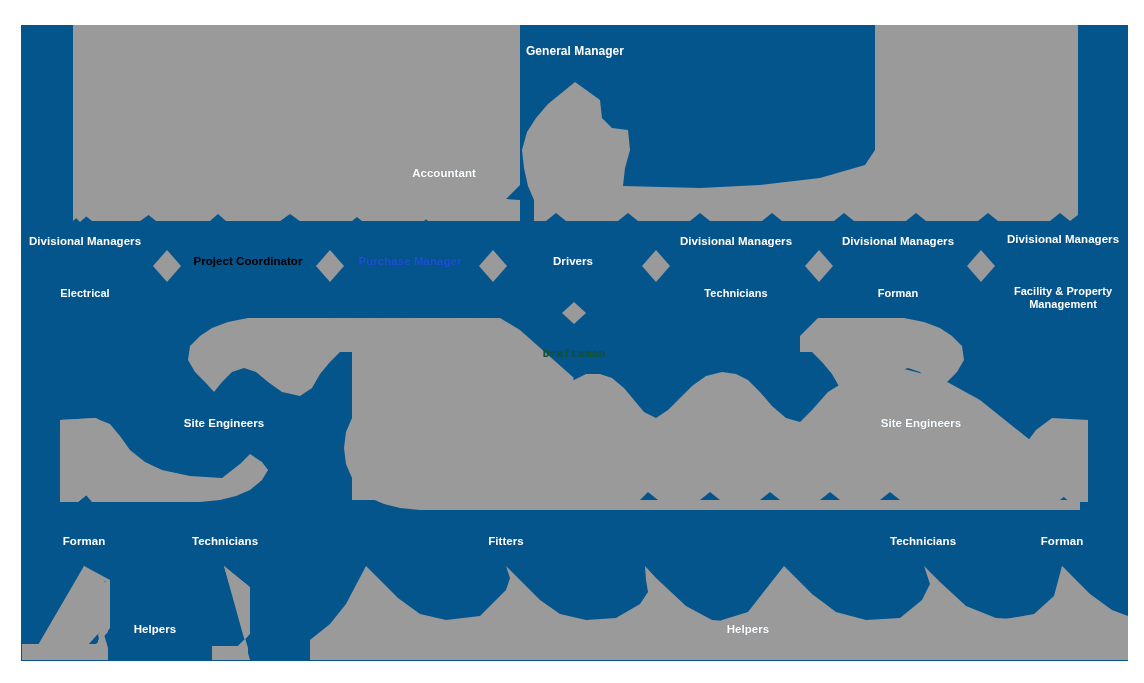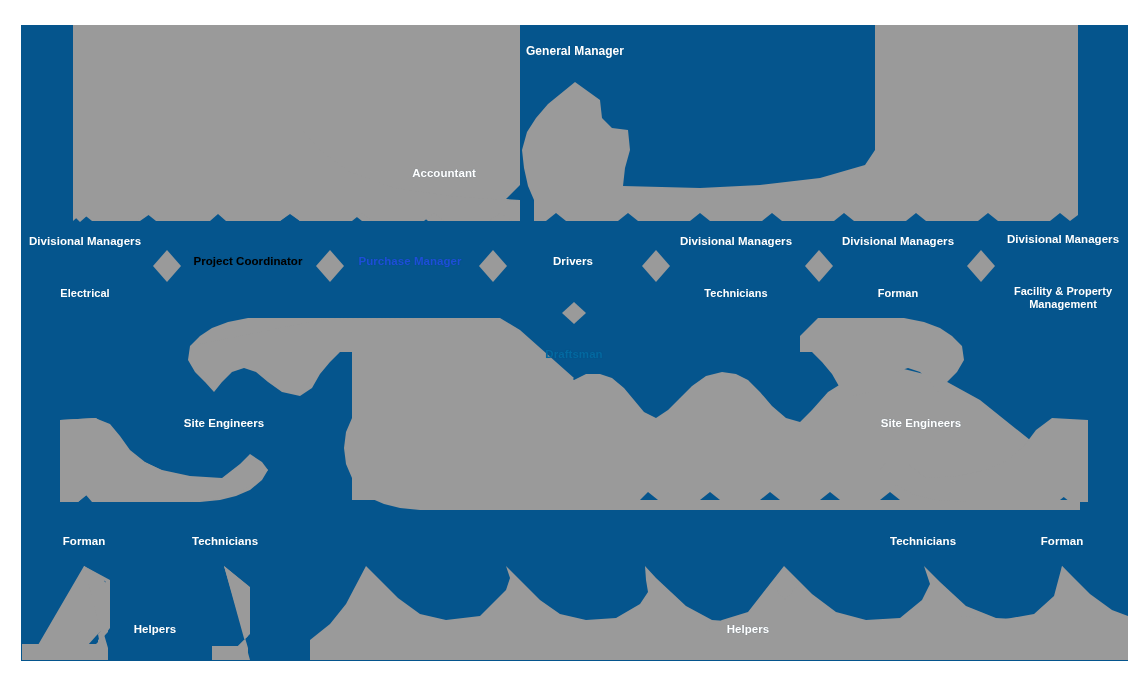--- a/index.html
+++ b/index.html
@@ -237,33 +237,36 @@
     </div>
     <div class="node-label" style="left: 1063px; top: 272px; color: rgb(255, 255, 255);">
       <span class="ttl">Divisional Managers</span>
       <span class="sub">Facility &amp; Property
 Management</span>
     </div>
 
     <div class="node-label" style="left: 224px; top: 423px; color: rgb(255, 255, 255);">
       <span class="ttl">Site Engineers</span>
     </div>
-    <div class="node-label" style="left: 574px; top: 354px; color: #0369a1;">
+    <div class="node-label" style="left: 574px; top: 354px; color: #14532d; font-family: Liberation Mono, monospace;">
       <span class="ttl">Draftsman</span>
     </div>
     <div class="node-label" style="left: 921px; top: 423px; color: rgb(255, 255, 255);">
       <span class="ttl">Site Engineers</span>
     </div>
 
     <div class="node-label" style="left: 84px; top: 541px; color: rgb(255, 255, 255);">
       <span class="ttl">Forman</span>
     </div>
     <div class="node-label" style="left: 225px; top: 541px; color: rgb(255, 255, 255);">
       <span class="ttl">Technicians</span>
     </div>
+    <div class="node-label" style="left: 506px; top: 541px; color: rgb(255, 255, 255);">
+      <span class="ttl">Fitters</span>
+    </div>
     <div class="node-label" style="left: 923px; top: 541px; color: rgb(255, 255, 255);">
       <span class="ttl">Technicians</span>
     </div>
     <div class="node-label" style="left: 1062px; top: 541px; color: rgb(255, 255, 255);">
       <span class="ttl">Forman</span>
     </div>
 
     <div class="node-label" style="left: 155px; top: 629px; color: rgb(255, 255, 255);">
       <span class="ttl">Helpers</span>
     </div>

